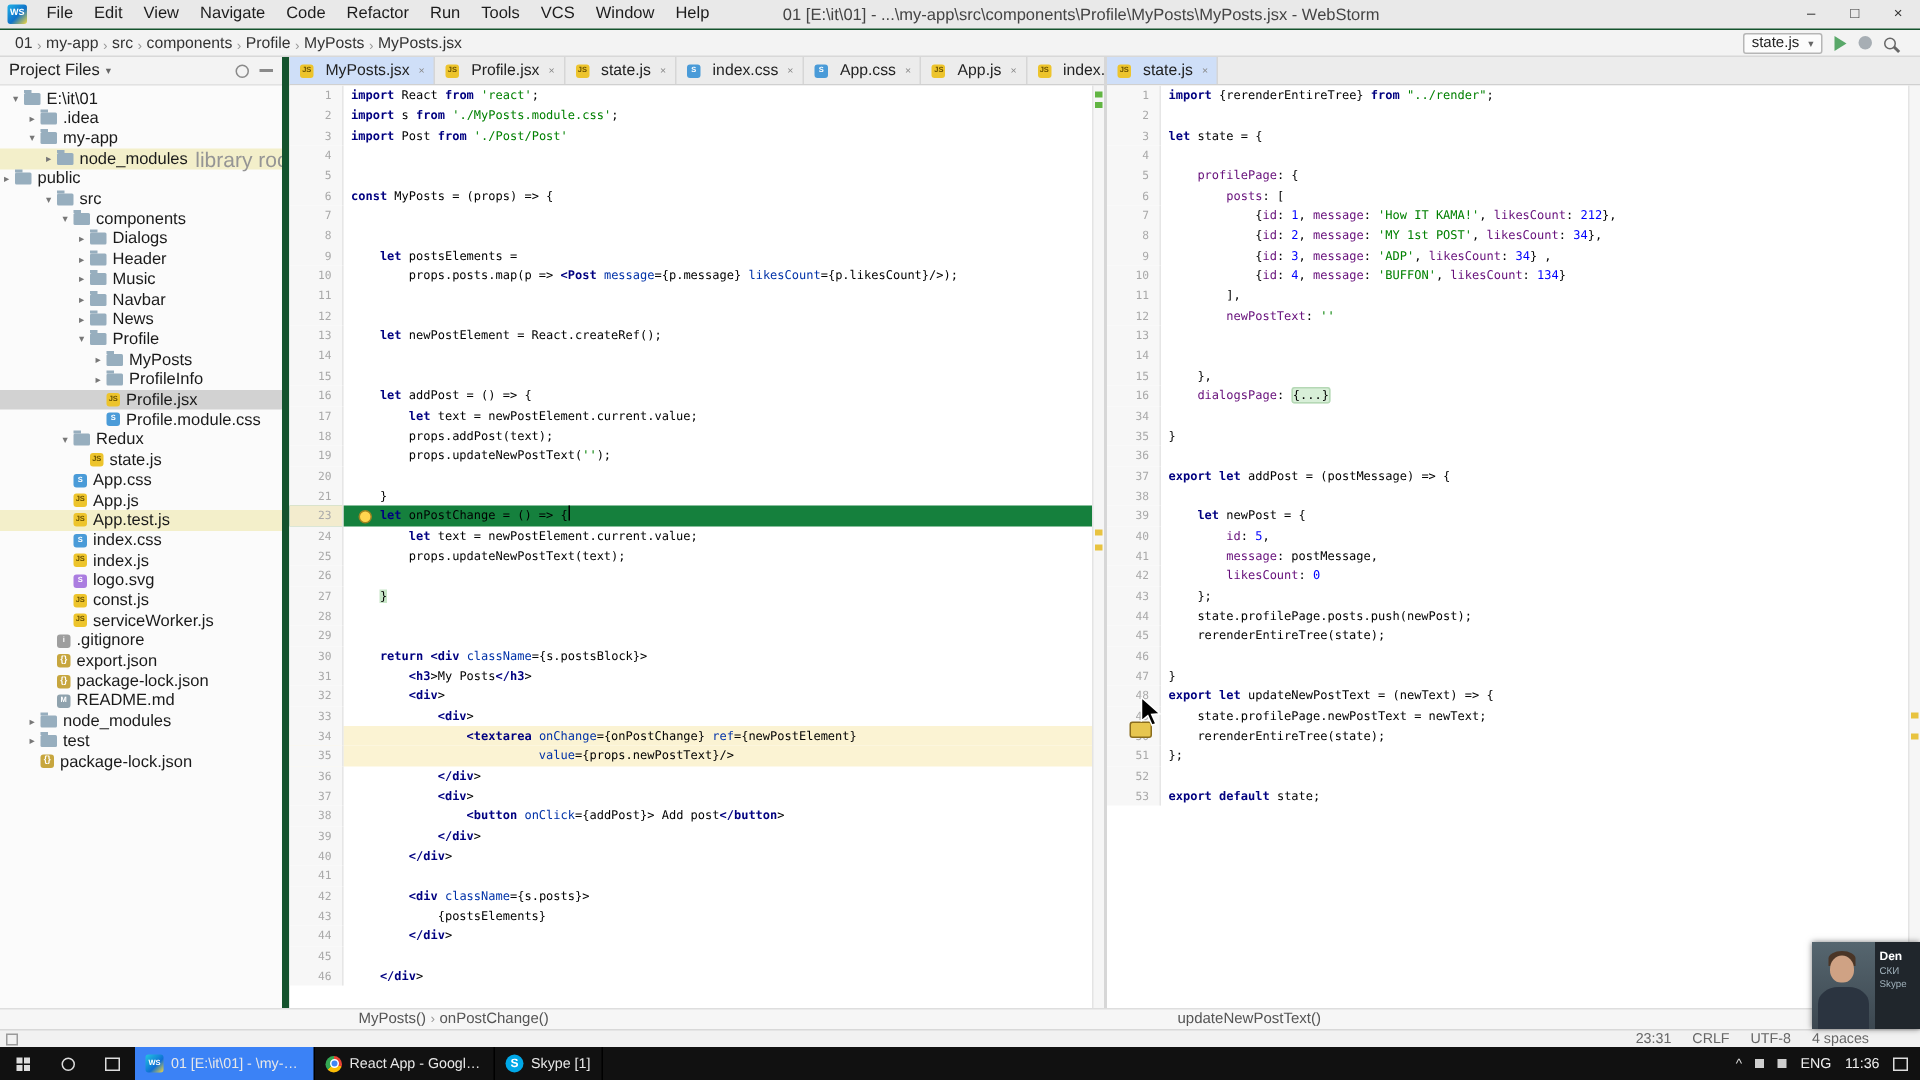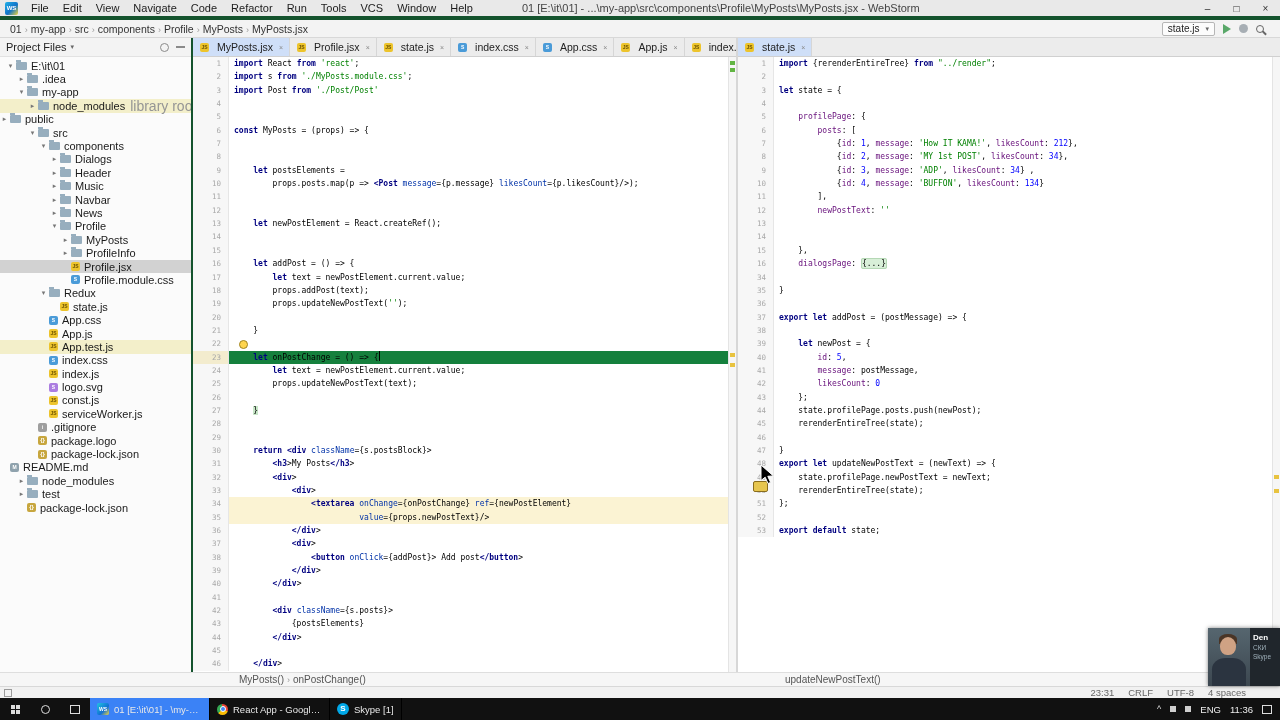--- a/index.html
+++ b/index.html
@@ -1,42 +1,42 @@
 <!DOCTYPE html>
 <html><head>
 <meta charset="utf-8">
 <style>
 *{margin:0;padding:0;box-sizing:border-box}
 html,body{width:1280px;height:720px;overflow:hidden}
 body{font-family:"Liberation Sans",sans-serif;background:#fff}
 .screen{position:relative;width:1280px;height:720px;background:#fff;color:#222;overflow:hidden}
 
 
-.titlebar{height:20px;background:#e9e9e9;border-bottom:4px solid #14532d;display:flex;align-items:center}
+.titlebar{height:20px;background:#e9e9e9;border-bottom:1px solid #14532d;display:flex;align-items:center}
 .ws-logo{width:13px;height:13px;margin:0 6px 0 5px;border-radius:2px;background:linear-gradient(135deg,#22b1e7,#1073c9 55%,#f7d83a);color:#fff;font-size:6px;font-weight:bold;text-align:center;line-height:13px;flex:none}
 .menu-item{padding:0 7px;line-height:19px;font-size:11px;color:#1c1c1c}
 .tb-title{margin-left:42px;color:#444;font-size:11px;white-space:nowrap;overflow:hidden;flex:1}
 .win-controls{display:flex;flex:none}
 .win-btn{width:29px;text-align:center;line-height:19px;font-size:10px;color:#333}
 
 
 .navbar{height:18px;background:#f3f3f3;border-bottom:1px solid #d8d8d8;display:flex;align-items:center;padding-left:8px}
 .crumb{font-size:10.5px;color:#333;padding:0 2px}
 .crumb-sep{color:#999;font-size:9px;padding:0 1px}
 .nav-right{margin-left:auto;display:flex;align-items:center;gap:8px;padding-right:12px}
 .run-combo{border:1px solid #b6b6b6;background:#fcfcfc;border-radius:2px;height:14px;font-size:10px;padding:0 5px;display:flex;align-items:center;gap:6px;color:#222}
 .combo-caret{font-size:7px;color:#666}
 .play-icon{width:0;height:0;border-left:8px solid #59a869;border-top:5px solid transparent;border-bottom:5px solid transparent}
 .debug-icon{width:9px;height:9px;border-radius:50%;background:#a7aeb4}
 .search-icon{width:8px;height:8px;border:1.5px solid #666;border-radius:50%;position:relative;margin-right:4px}
 .search-icon::after{content:'';position:absolute;width:5px;height:1.5px;background:#666;transform:rotate(45deg);right:-4px;bottom:-2px}
 
 
 .main{display:flex;height:634px}
-.project{width:193px;border-right:2px solid #14532d;background:#fbfbfb;display:flex;flex-direction:column;flex:none}
+.project{width:193px;border-right:5px solid #14532d;background:#fbfbfb;display:flex;flex-direction:column;flex:none}
 .proj-header{height:19px;display:flex;align-items:center;padding:0 6px;border-bottom:1px solid #e2e2e2;background:#f3f3f3}
 .proj-title{font-size:11px;color:#222}
 .proj-caret{font-size:7px;color:#666;margin-left:4px}
 .ph-icons{margin-left:auto;display:flex;gap:7px;color:#777;font-size:9px;align-items:center}
 .gear-ico{width:9px;height:9px;border:1.5px solid #8a8a8a;border-radius:50%}
 .min-ico{width:9px;height:2px;background:#8a8a8a}
 .tree{flex:1;overflow:hidden;padding-top:2px}
 .trow{height:13.4px;display:flex;align-items:center;white-space:nowrap}
 .trow.selected{background:#d2d2d2}
 .trow.marked{background:#f3efca}
@@ -327,28 +327,28 @@
             <span class="tlabel">serviceWorker.js</span>
           </div>
           <div class="trow" style="padding-left: 28px;">
             <span class="chev"></span>
             <span class="ficon txt">i</span>
             <span class="tlabel">.gitignore</span>
           </div>
           <div class="trow" style="padding-left: 28px;">
             <span class="chev"></span>
             <span class="ficon json">{}</span>
-            <span class="tlabel">package.logo</span>
+            <span class="tlabel">export.json</span>
           </div>
           <div class="trow" style="padding-left: 28px;">
             <span class="chev"></span>
             <span class="ficon json">{}</span>
             <span class="tlabel">package-lock.json</span>
           </div>
-          <div class="trow" style=" align-items: center;">
+          <div class="trow" style="padding-left: 28px; align-items: center;">
             <span class="chev"></span>
             <span class="ficon md">M</span>
             <span class="tlabel">README.md</span>
           </div>
           <div class="trow" style="padding-left: 17px;">
             <span class="chev">▸</span>
             <span class="fico"></span>
             <span class="tlabel">node_modules</span>
           </div>
           <div class="trow" style="padding-left: 17px;">
@@ -416,21 +416,20 @@
           <div class="crow"><span class="ln">12</span><span class="ctext"></span></div>
           <div class="crow"><span class="ln">13</span><span class="ctext">    <span class="ck">let</span> newPostElement = React.createRef();</span></div>
           <div class="crow"><span class="ln">14</span><span class="ctext"></span></div>
           <div class="crow"><span class="ln">15</span><span class="ctext"></span></div>
           <div class="crow"><span class="ln">16</span><span class="ctext">    <span class="ck">let</span> addPost = () =&gt; {</span></div>
           <div class="crow"><span class="ln">17</span><span class="ctext">        <span class="ck">let</span> text = newPostElement.current.value;</span></div>
           <div class="crow"><span class="ln">18</span><span class="ctext">        props.addPost(text);</span></div>
           <div class="crow"><span class="ln">19</span><span class="ctext">        props.updateNewPostText(<span class="cs">''</span>);</span></div>
           <div class="crow"><span class="ln">20</span><span class="ctext"></span></div>
           <div class="crow"><span class="ln">21</span><span class="ctext">    }</span></div>
-          <div class="crow"><span class="ln">22</span><span class="ctext"></span></div>
           <div class="crow cur"><span class="ln">23</span><span class="ctext">    <span class="ck">let</span> onPostChange = () =&gt; {<span class="caret"></span></span></div>
           <div class="crow"><span class="ln">24</span><span class="ctext">        <span class="ck">let</span> text = newPostElement.current.value;</span></div>
           <div class="crow"><span class="ln">25</span><span class="ctext">        props.updateNewPostText(text);</span></div>
           <div class="crow"><span class="ln">26</span><span class="ctext"></span></div>
           <div class="crow"><span class="ln">27</span><span class="ctext">    <span class="cbrace">}</span></span></div>
           <div class="crow"><span class="ln">28</span><span class="ctext"></span></div>
           <div class="crow"><span class="ln">29</span><span class="ctext"></span></div>
           <div class="crow"><span class="ln">30</span><span class="ctext">    <span class="ck">return</span> <span class="ct2">&lt;div</span> <span class="ca">className</span>={s.postsBlock}&gt;</span></div>
           <div class="crow"><span class="ln">31</span><span class="ctext">        <span class="ct2">&lt;h3</span>&gt;My Posts<span class="ct2">&lt;/h3</span>&gt;</span></div>
           <div class="crow"><span class="ln">32</span><span class="ctext">        <span class="ct2">&lt;div</span>&gt;</span></div>

